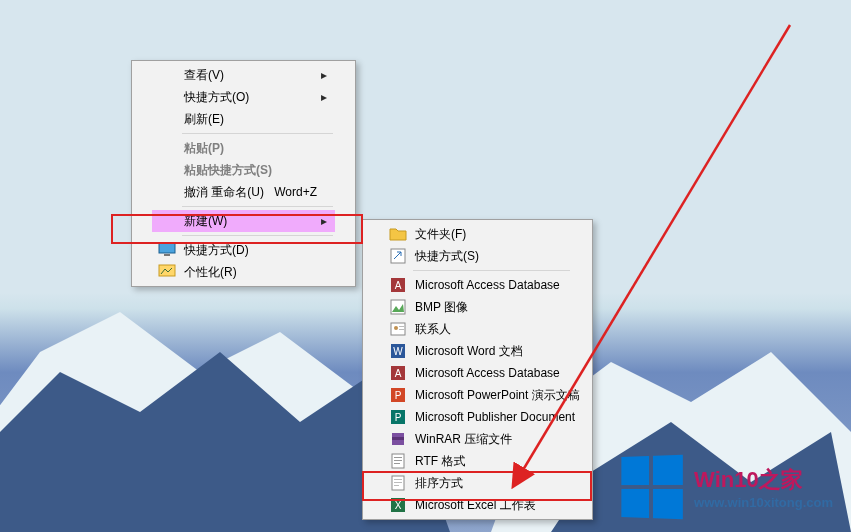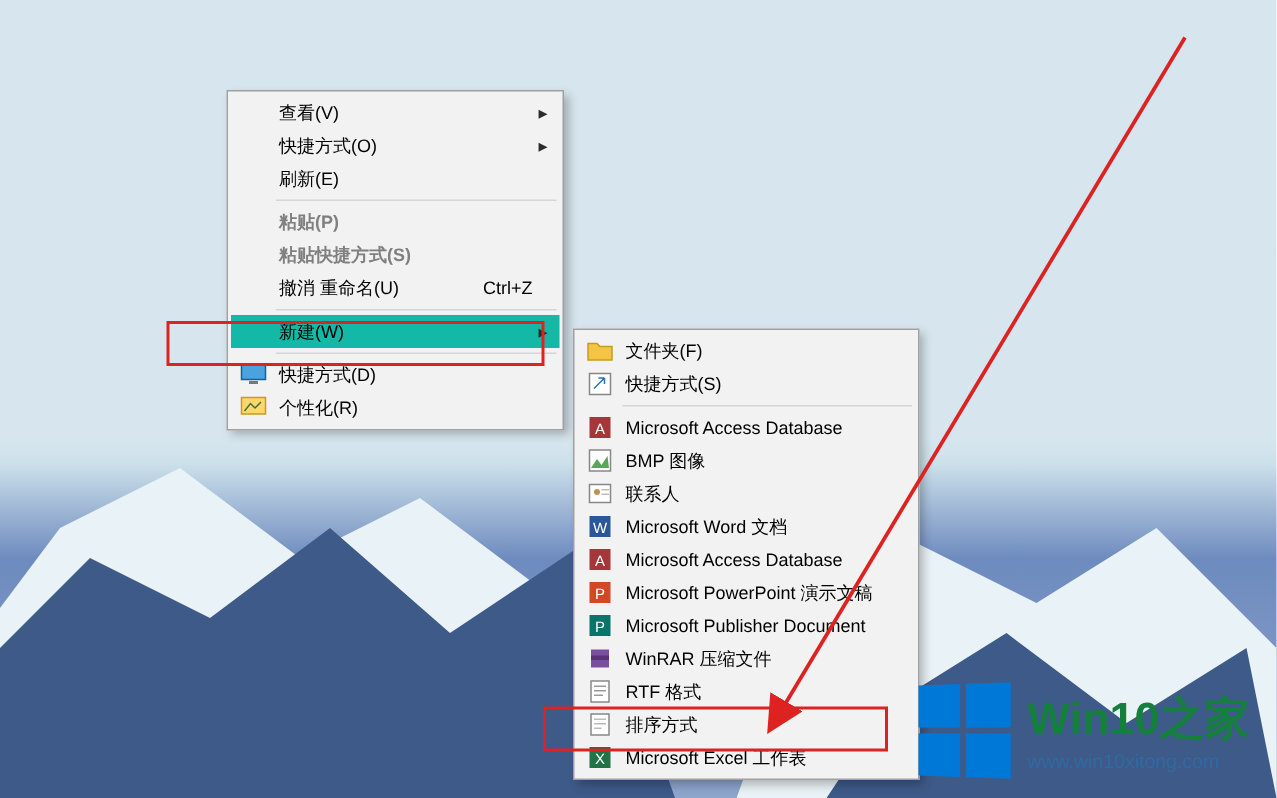--- a/index.html
+++ b/index.html
@@ -1,38 +1,38 @@
 <!DOCTYPE html>
 <html><head>
 <meta charset="utf-8">
 <style>
   * { box-sizing: border-box; }
   html, body { margin:0; padding:0; width:851px; height:532px; overflow:hidden;
     font-family: "Microsoft YaHei", "Segoe UI", Tahoma, sans-serif; font-size:12px; }
   .wallpaper { position:absolute; inset:0; background:linear-gradient(#d7e6ee 0%, #d7e6ee 55%, #cde1ea 58%, #6e8bbf 70%, #8ea5cc 100%); }
   .mountain { position:absolute; bottom:0; fill:#3d5a88; }
   .mountain.light { fill:#e9f2f6; }
-  .context-menu { position:absolute; background:#f2f2f2; border:1px solid #a0a0a0; padding:3px 2px; box-shadow:3px 3px 6px rgba(0,0,0,.25);margin-left:20px; }
+  .context-menu { position:absolute; background:#f2f2f2; border:1px solid #a0a0a0; padding:3px 20px; box-shadow:3px 3px 6px rgba(0,0,0,.25); }
   .menu1 { left:131px; top:60px; width:225px; }
   .menu2 { left:362px; top:219px; width:231px; }
   .mi { position:relative; height:22px; line-height:22px; padding:0 24px 0 32px; color:#000; white-space:nowrap; cursor:default; }
   .mi.disabled { color:#808080;font-weight:bold; }
-  .mi.hl { background:#14b8a6; }
+  .mi.hl { background:#f0abfc; }
   .sep { height:1px; background:#d5d5d5; margin:3px 2px 3px 30px; }
   .shortcut { position:absolute; right:18px; }
   .arrow { position:absolute; right:8px; top:0; color:#2b2b2b; }
   .ic { position:absolute; left:6px; top:2px; width:18px; height:18px; }
   .ic svg { width:18px; height:18px; display:block; }
   .red-box { position:absolute; border:2px solid #d22; }
   .brand { position:absolute; right:18px; bottom:14px; display:flex; align-items:center; }
   .brand .winlogo { width:62px; height:62px; display:grid; grid-template-columns:1fr 1fr; grid-template-rows:1fr 1fr; gap:4px; transform:perspective(120px) rotateY(-8deg); }
   .brand .winlogo div { background:#0078d7; }
   .brand .txt { margin-left:12px; }
-  .brand .t1 { font-size:30px; font-weight:600; color:#15803d; }
-  .brand .url { font-size:13px; color:#316aa3; }
+  .brand .t1 { font-size:22px; font-weight:600; color:#be185d; }
+  .brand .url { font-size:13px; color:#316aa3;font-weight:bold; }
 </style>
 </head>
 <body>
 
 <div class="wallpaper">
   <svg class="mountain light" style="left:-20px;width:420px;height:280px" viewBox="0 0 420 280">
       <polygon points="0,280 0,180 60,100 140,60 220,120 300,80 380,140 420,280"></polygon>
     </svg>
   <svg class="mountain" style="left:-10px;width:460px;height:240px" viewBox="0 0 460 240">
       <polygon points="0,240 0,150 70,80 150,120 230,60 310,130 400,70 460,240"></polygon>
@@ -45,21 +45,21 @@
     </svg>
 </div>
 
 <div class="context-menu menu1">
   <div class="mi"><span>查看(V)</span><span class="arrow">▸</span></div>
   <div class="mi"><span>快捷方式(O)</span><span class="arrow">▸</span></div>
   <div class="mi"><span>刷新(E)</span></div>
   <div class="sep"></div>
   <div class="mi disabled"><span>粘贴(P)</span></div>
   <div class="mi disabled"><span>粘贴快捷方式(S)</span></div>
-  <div class="mi"><span>撤消 重命名(U)</span><span class="shortcut">Ctrl+Z</span></div>
+  <div class="mi"><span>撤消 重命名(U)</span><span class="shortcut">Word+Z</span></div>
   <div class="sep"></div>
   <div class="mi hl"><span>新建(W)</span><span class="arrow">▸</span></div>
   <div class="sep"></div>
   <div class="mi"><span class="ic">
         <svg viewBox="0 0 18 18">
           <rect x="1" y="2" width="16" height="10" fill="#4aa3df" stroke="#1b5f8f"></rect>
           <rect x="6" y="13" width="6" height="2" fill="#777"></rect>
         </svg>
       </span><span>快捷方式(D)</span></div>
   <div class="mi"><span class="ic">

